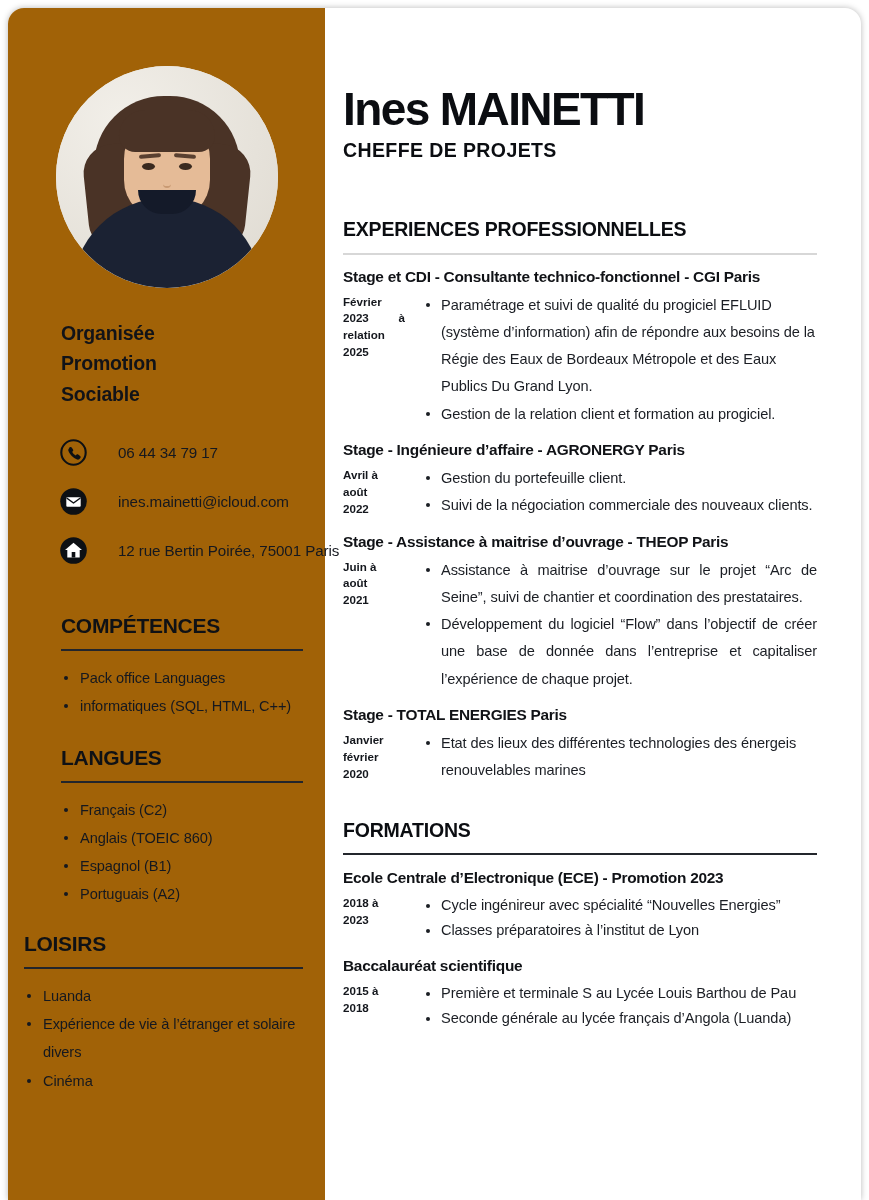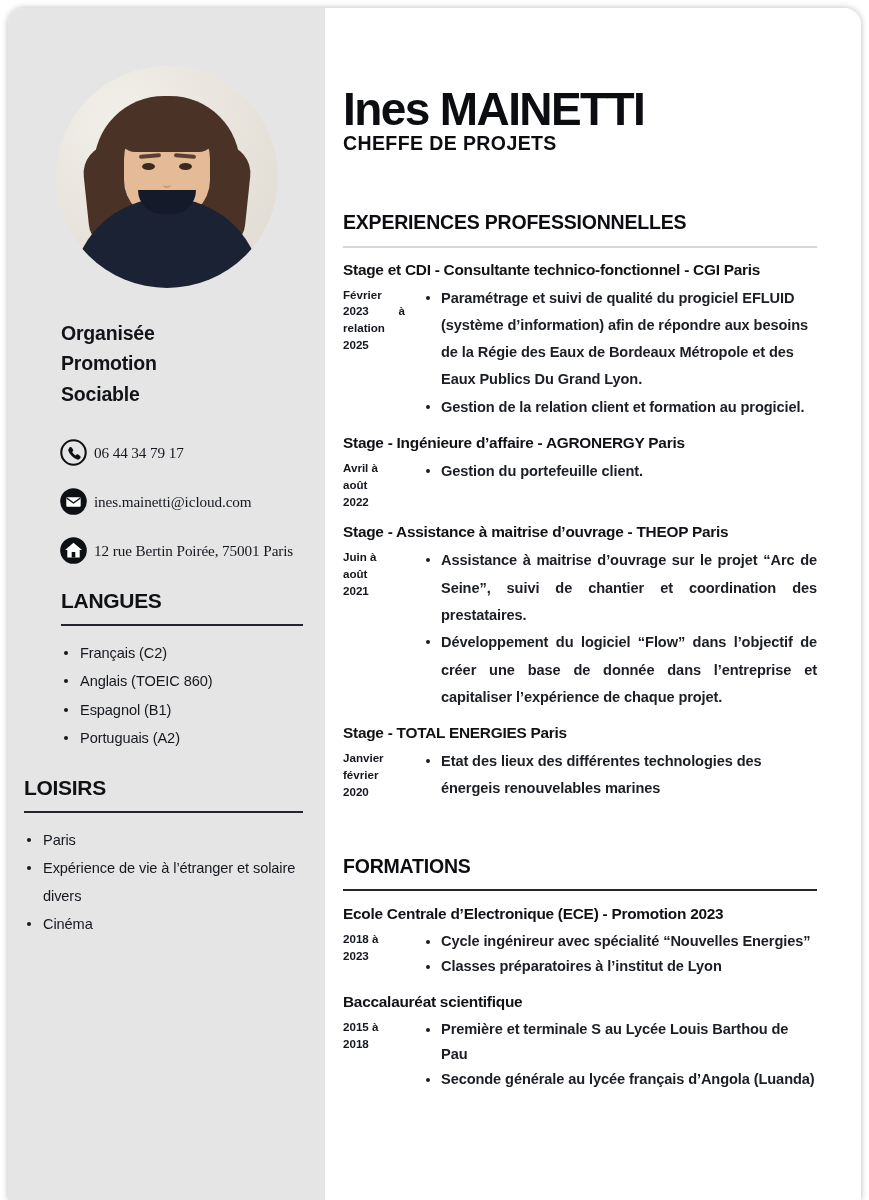--- a/index.html
+++ b/index.html
@@ -22,21 +22,21 @@
     border-radius: 16px 16px 0 0;
     box-shadow: 0 0 6px rgba(0,0,0,0.28);
     overflow: hidden;
     display: flex;
   }
 
   
   .sidebar {
     width: 317px;
     flex: 0 0 317px;
-    background: #e5e5e5;
+    background: #a16207;
     padding: 0 0 0 0;
     position: relative;
   }
 
   .photo-wrap {
     margin: 58px auto 0 auto;
     width: 222px;
     height: 222px;
     border-radius: 50%;
     overflow: hidden;
@@ -84,23 +84,22 @@
     font-weight: bold;
     color: #111318;
     line-height: 1.56;
     letter-spacing: -0.2px;
   }
 
   .contacts { margin: 30px 0 0 0; padding: 0 0 0 52px; }
   .contact-row {
     display: flex;
     align-items: center;
-    gap: 7px;
+    gap: 31px;
     margin-bottom: 22px;
-    font-family: Liberation Serif, serif;
   }
   .c-icon { width: 27px; height: 27px; flex: 0 0 27px; position: relative; }
   .c-icon svg { display: block; width: 27px; height: 27px; }
   .c-text {
     font-size: 15.2px;
     color: #15181f;
     white-space: nowrap;
     letter-spacing: -0.1px;
   }
 
@@ -154,20 +153,21 @@
     letter-spacing: -1.6px;
     color: #0b0d11;
     line-height: 1.0;
   }
   .name .first { font-weight: bold; }
   .role {
     font-size: 19.5px;
     font-weight: bold;
     letter-spacing: 0.4px;
     color: #0b0d11;
+    margin-top: 7px;
   }
 
   .sec-h {
     font-size: 19.5px;
     font-weight: bold;
     letter-spacing: -0.2px;
     color: #0b0d11;
   }
   .sec-rule-light { height: 1.6px; background: #d7d7d7; margin-top: 12px; }
   .sec-rule-dark  { height: 2.4px; background: #23262c; margin-top: 11px; }
@@ -195,36 +195,35 @@
   .dates.justified span { text-align: justify; text-align-last: justify; }
   .duties { flex: 1; list-style: none; padding-left: 18px; }
   .duties li {
     position: relative;
     padding-left: 18px;
     font-size: 14.6px;
     line-height: 1.87;
     color: #1b1e24;
     letter-spacing: -0.1px;
     margin-bottom: 0;
-    font-weight: bold;
   }
   .duties li::before {
     content: "";
     position: absolute;
     left: 3px;
     top: 11px;
     width: 4px;
     height: 4px;
     border-radius: 50%;
     background: #1b1e24;
   }
   .duties li.just { text-align: justify; }
 
   .sec-exp { margin-top: 56px; }
-  .sec-form { margin-top: 52px; }
+  .sec-form { margin-top: 34px; }
   .edu-block { margin-top: 14px; }
   .edu-title {
     font-size: 15.4px;
     font-weight: bold;
     color: #101216;
     letter-spacing: -0.25px;
     margin-bottom: 6px;
   }
   .edu-block .duties li { line-height: 1.72; }
 </style>
@@ -287,37 +286,45 @@
           <svg viewBox="0 0 27 27">
             <circle cx="13.5" cy="13.5" r="13.3" fill="#0d1014"></circle>
             <path d="M13.5 5.8 22 13.1h-2.3v7.4H7.3v-7.4H5z" fill="#ffffff"></path>
             <rect x="11.7" y="15" width="3.6" height="5.5" fill="#0d1014"></rect>
           </svg>
         </span>
         <span class="c-text">12 rue Bertin Poirée, 75001 Paris</span>
       </div>
     </div>
 
+    <div class="side-section sp-competences">
+      <div class="side-h">COMPÉTENCES</div>
+      <div class="side-rule"></div>
+      <ul class="side-list">
+        <li>Pack office Languages</li>
+        <li>informatiques (SQL, HTML, C++)</li>
+      </ul>
+    </div>
 
     <div class="side-section sp-langues">
       <div class="side-h">LANGUES</div>
       <div class="side-rule"></div>
       <ul class="side-list">
         <li>Français (C2)</li>
         <li>Anglais (TOEIC 860)</li>
         <li>Espagnol (B1)</li>
         <li>Portuguais (A2)</li>
       </ul>
     </div>
 
     <div class="side-section sp-loisirs">
       <div class="side-h">LOISIRS</div>
       <div class="side-rule"></div>
       <ul class="side-list">
-        <li>Paris</li>
+        <li>Luanda</li>
         <li>Expérience de vie à l’étranger et solaire divers</li>
         <li>Cinéma</li>
       </ul>
     </div>
   </aside>
 
   <main class="main">
 
     <h1 class="name"><span class="first">Ines </span><span>MAINETTI</span></h1>
     <div class="role">CHEFFE DE PROJETS</div>
@@ -345,20 +352,21 @@
       <div class="exp-block">
         <div class="job-title">Stage - Ingénieure d’affaire - AGRONERGY Paris</div>
         <div class="row">
           <div class="dates">
             <span>Avril à</span>
             <span>août</span>
             <span>2022</span>
           </div>
           <ul class="duties">
             <li>Gestion du portefeuille client.</li>
+            <li class="just">Suivi de la négociation commerciale des nouveaux clients.</li>
           </ul>
         </div>
       </div>
 
       <div class="exp-block">
         <div class="job-title">Stage - Assistance à maitrise d’ouvrage - THEOP Paris</div>
         <div class="row">
           <div class="dates">
             <span>Juin à</span>
             <span>août</span>

